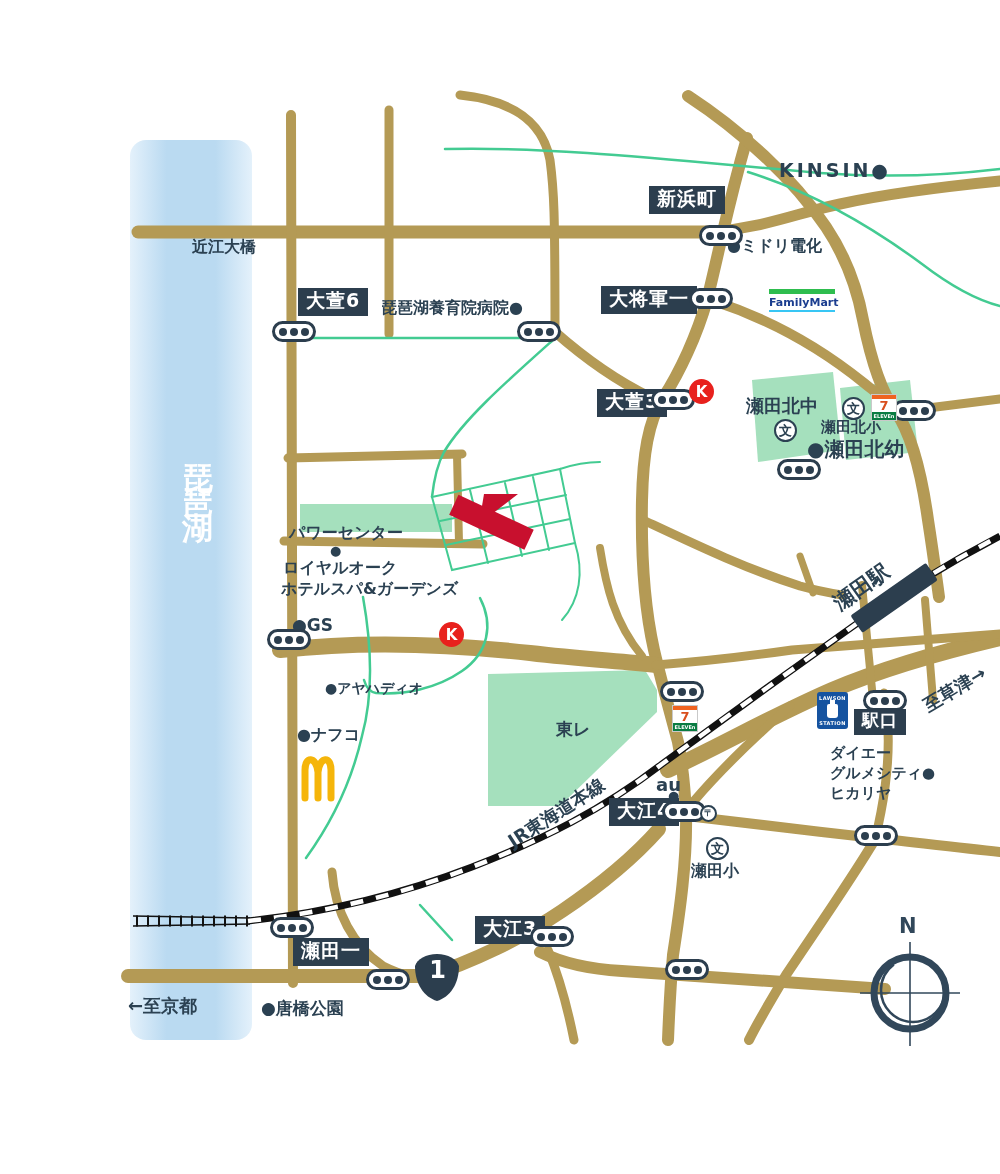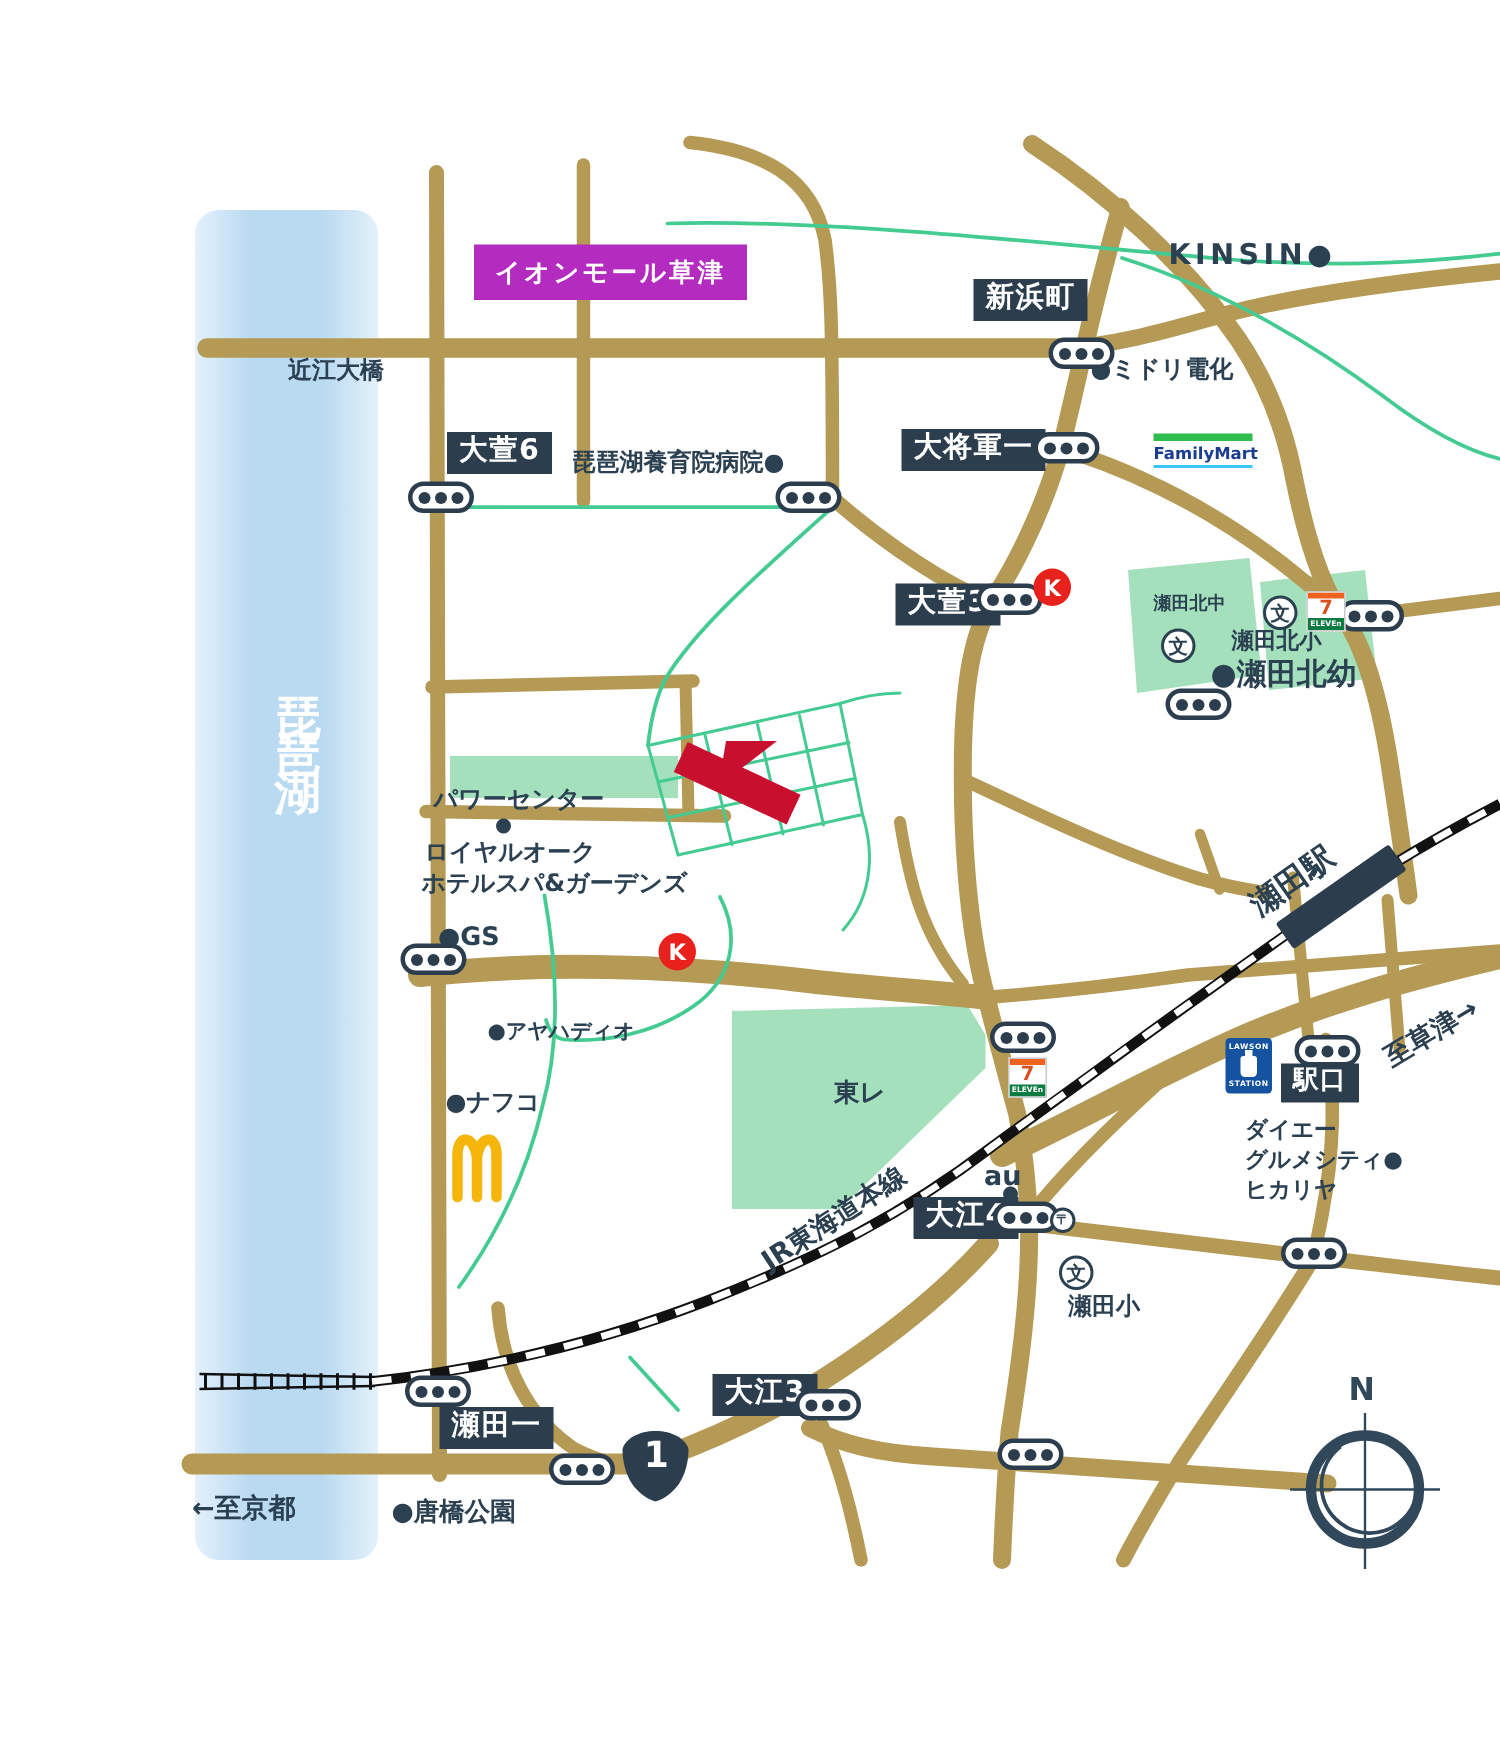--- a/index.html
+++ b/index.html
@@ -159,50 +159,49 @@
     <g stroke="#31475a" fill="none">
       <circle cx="910" cy="993" r="36" stroke-width="7"></circle>
       <circle cx="913" cy="990" r="32" stroke-width="2.5" stroke-dasharray="130 75"></circle>
       <path d="M910,942 L910,1046" stroke-width="1.6"></path>
       <path d="M860,993 L960,993" stroke-width="1.6"></path>
     </g>
   </svg>
 
   <div class="lakeName">琵琶湖</div>
 
-  <div class="aeon" style="left:316px;top:163px;">イオンモール草津</div>
 
 
   <div class="badge" style="left:649px;top:186px;">新浜町</div>
   <div class="badge" style="left:298px;top:288px;">大萱6</div>
   <div class="badge" style="left:601px;top:286px;">大将軍一</div>
   <div class="badge" style="left:597px;top:389px;">大萱3</div>
   <div class="badge" style="left:609px;top:798px;">大江4</div>
   <div class="badge" style="left:475px;top:916px;">大江3</div>
   <div class="badge" style="left:293px;top:938px;">瀬田一</div>
   <div class="badge" style="left:854px;top:709px;font-size:17px;">駅口</div>
 
   <div class="lbl" style="left:779px;top:160px;font-size:19px;letter-spacing:3px;text-align:center;">KINSIN●</div>
   <div class="lbl" style="left:727px;top:237px;font-size:16px;">●ミドリ電化</div>
   <div class="lbl" style="left:192px;top:238px;font-size:16px;">近江大橋</div>
   <div class="lbl" style="left:381px;top:299px;font-size:16px;">琵琶湖養育院病院●</div>
-  <div class="lbl" style="left:746px;top:396px;font-size:12px;margin-left:23px;">瀬田北中</div>
+  <div class="lbl" style="left:746px;top:396px;font-size:18px;">瀬田北中</div>
   <div class="lbl" style="left:821px;top:419px;font-size:15px;">瀬田北小</div>
   <div class="lbl" style="left:807px;top:438px;font-size:20px;">●瀬田北幼</div>
   <div class="lbl" style="left:289px;top:524px;font-size:16px;">パワーセンター</div>
   <div class="lbl" style="left:330px;top:544px;font-size:13px;">●</div>
   <div class="lbl" style="left:283px;top:559px;font-size:16px;">ロイヤルオーク</div>
   <div class="lbl" style="left:281px;top:580px;font-size:16px;">ホテルスパ&amp;ガーデンズ</div>
   <div class="lbl" style="left:292px;top:616px;font-size:17px;">●GS</div>
   <div class="lbl" style="left:297px;top:681px;font-size:14px;padding-left:28px;">●アヤハディオ</div>
   <div class="lbl" style="left:297px;top:726px;font-size:16px;">●ナフコ</div>
   <div class="lbl" style="left:556px;top:720px;font-size:17px;">東レ</div>
   <div class="lbl" style="left:656px;top:775px;font-size:18px;">au</div>
   <div class="lbl" style="left:668px;top:789px;font-size:13px;">●</div>
-  <div class="lbl" style="left:691px;top:862px;font-size:16px;padding-left:21px;">瀬田小</div>
+  <div class="lbl" style="left:691px;top:862px;font-size:16px;">瀬田小</div>
   <div class="lbl" style="left:830px;top:745px;font-size:15px;">ダイエー</div>
   <div class="lbl" style="left:830px;top:765px;font-size:15px;">グルメシティ●</div>
   <div class="lbl" style="left:830px;top:785px;font-size:15px;">ヒカリヤ</div>
   <div class="lbl" style="left:261px;top:999px;font-size:17px;">●唐橋公園</div>
   <div class="lbl" style="left:128px;top:996px;font-size:18px;">←至京都</div>
   <div class="lbl rot" style="left:925px;top:697px;font-size:18px;transform:rotate(-31deg);">至草津→</div>
   <div class="lbl rot" style="left:510px;top:833px;font-size:18px;transform:rotate(-33deg);">JR東海道本線</div>
   <div class="lbl rot" style="left:836px;top:594px;font-size:21px;transform:rotate(-35deg);">瀬田駅</div>
   <div class="north">N</div>
   <div class="rshield">1</div>

